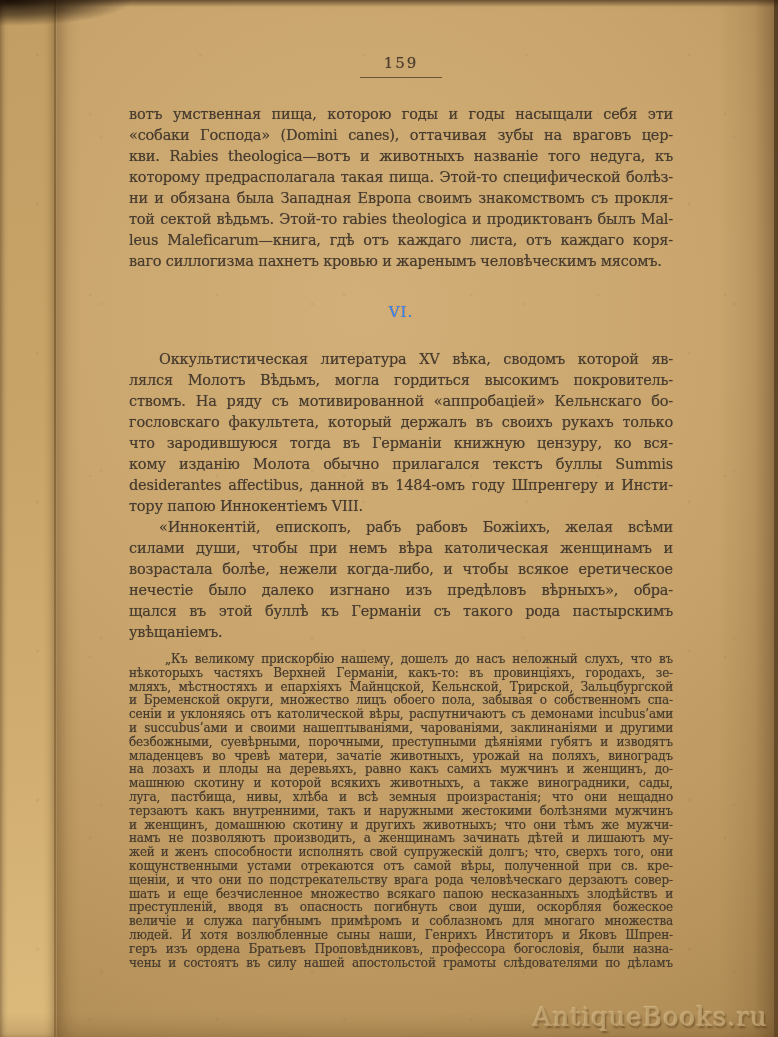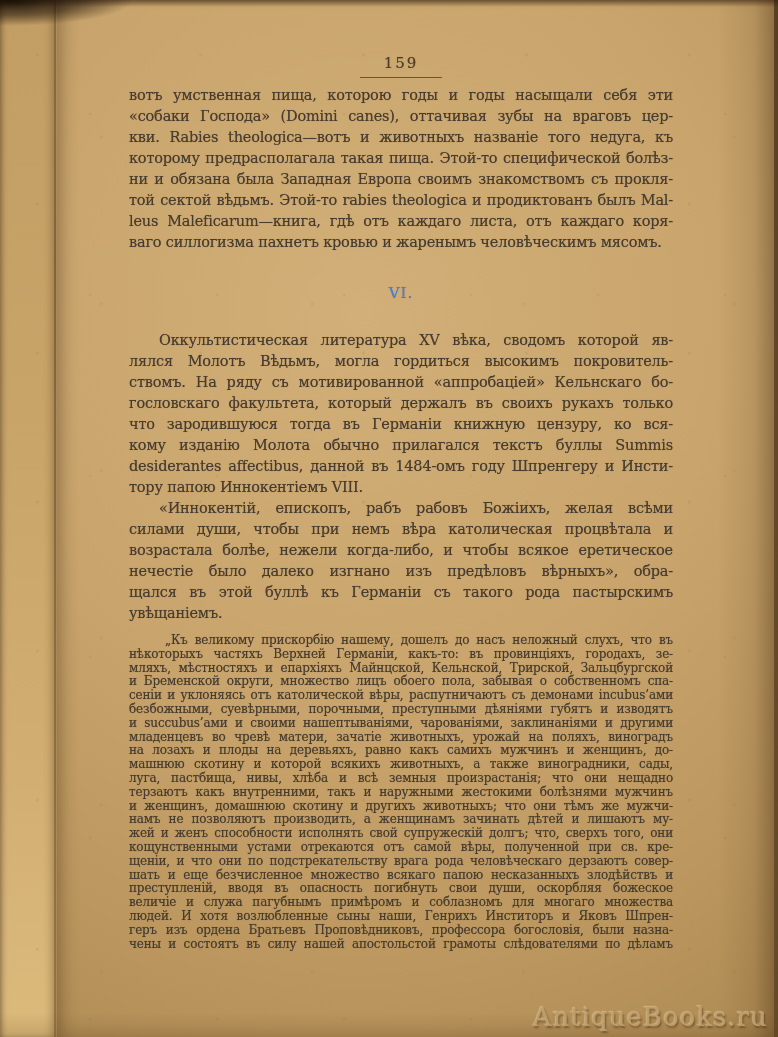--- a/index.html
+++ b/index.html
@@ -55,21 +55,21 @@
     position:absolute;left:0;bottom:0;width:100%;height:24px;pointer-events:none;
     background:linear-gradient(0deg,rgba(100,70,30,.20),transparent);
   }
 
   
   .content{position:absolute;inset:0;color:#4a3f31;}
   .pagenum-wrap{position:absolute;left:129px;top:54px;width:544px;text-align:center;}
   .pagenum{font-size:15px;letter-spacing:2px;color:#4c3e2d;text-shadow:0 0 .7px rgba(74,60,46,.65);}
   .pagenum-rule{width:82px;height:1px;margin:5px auto 0;background:rgba(72,56,38,.75);}
 
-  .textblock{position:absolute;left:129px;top:85px;width:544px;}
+  .textblock{position:absolute;left:129px;top:104px;width:544px;}
   .para{margin:0;}
   .line{
     font-size:14.5px;line-height:21px;letter-spacing:-0.2px;
     color:#473c2f;text-shadow:0 0 .7px rgba(70,55,40,.6);
     text-align:justify;text-align-last:justify;white-space:normal;
   }
   .para .line:last-child{text-align-last:left;}
   .para.indent .line:first-child{text-indent:30px;}
 
   .heading{
@@ -128,35 +128,35 @@
           <div class="line">ствомъ. На ряду съ мотивированной «аппробаціей» Кельнскаго бо-</div>
           <div class="line">гословскаго факультета, который держалъ въ своихъ рукахъ только</div>
           <div class="line">что зародившуюся тогда въ Германіи книжную цензуру, ко вся-</div>
           <div class="line">кому изданію Молота обычно прилагался текстъ буллы Summis</div>
           <div class="line">desiderantes affectibus, данной въ 1484-омъ году Шпренгеру и Инсти-</div>
           <div class="line">тору папою Иннокентіемъ VIII.</div>
         </div>
 
       <div class="para indent">
           <div class="line">«Иннокентій, епископъ, рабъ рабовъ Божіихъ, желая всѣми</div>
-          <div class="line">силами души, чтобы при немъ вѣра католическая процвѣтала и</div>
+          <div class="line">силами души, чтобы при немъ вѣра католическая женщинамъ и</div>
           <div class="line">возрастала болѣе, нежели когда-либо, и чтобы всякое еретическое</div>
           <div class="line">нечестіе было далеко изгнано изъ предѣловъ вѣрныхъ», обра-</div>
           <div class="line">щался въ этой буллѣ къ Германіи съ такого рода пастырскимъ</div>
           <div class="line">увѣщаніемъ.</div>
         </div>
 
       <div class="para quote">
           <div class="line">„Къ великому прискорбію нашему, дошелъ до насъ неложный слухъ, что въ</div>
           <div class="line">нѣкоторыхъ частяхъ Верхней Германіи, какъ-то: въ провинціяхъ, городахъ, зе-</div>
           <div class="line">мляхъ, мѣстностяхъ и епархіяхъ Майнцской, Кельнской, Трирской, Зальцбургской</div>
           <div class="line">и Бременской округи, множество лицъ обоего пола, забывая о собственномъ спа-</div>
           <div class="line">сеніи и уклоняясь отъ католической вѣры, распутничаютъ съ демонами incubus’ами</div>
+          <div class="line">и succubus’ами и своими нашептываніями, чарованіями, заклинаніями и другими</div>
           <div class="line">безбожными, суевѣрными, порочными, преступными дѣяніями губятъ и изводятъ</div>
-          <div class="line">и succubus’ами и своими нашептываніями, чарованіями, заклинаніями и другими</div>
           <div class="line">младенцевъ во чревѣ матери, зачатіе животныхъ, урожай на поляхъ, виноградъ</div>
           <div class="line">на лозахъ и плоды на деревьяхъ, равно какъ самихъ мужчинъ и женщинъ, до-</div>
           <div class="line">машнюю скотину и которой всякихъ животныхъ, а также виноградники, сады,</div>
           <div class="line">луга, пастбища, нивы, хлѣба и всѣ земныя произрастанія; что они нещадно</div>
           <div class="line">терзаютъ какъ внутренними, такъ и наружными жестокими болѣзнями мужчинъ</div>
           <div class="line">и женщинъ, домашнюю скотину и другихъ животныхъ; что они тѣмъ же мужчи-</div>
           <div class="line">намъ не позволяютъ производить, а женщинамъ зачинать дѣтей и лишаютъ му-</div>
           <div class="line">жей и женъ способности исполнять свой супружескій долгъ; что, сверхъ того, они</div>
           <div class="line">кощунственными устами отрекаются отъ самой вѣры, полученной при св. кре-</div>
           <div class="line">щеніи, и что они по подстрекательству врага рода человѣческаго дерзаютъ совер-</div>

